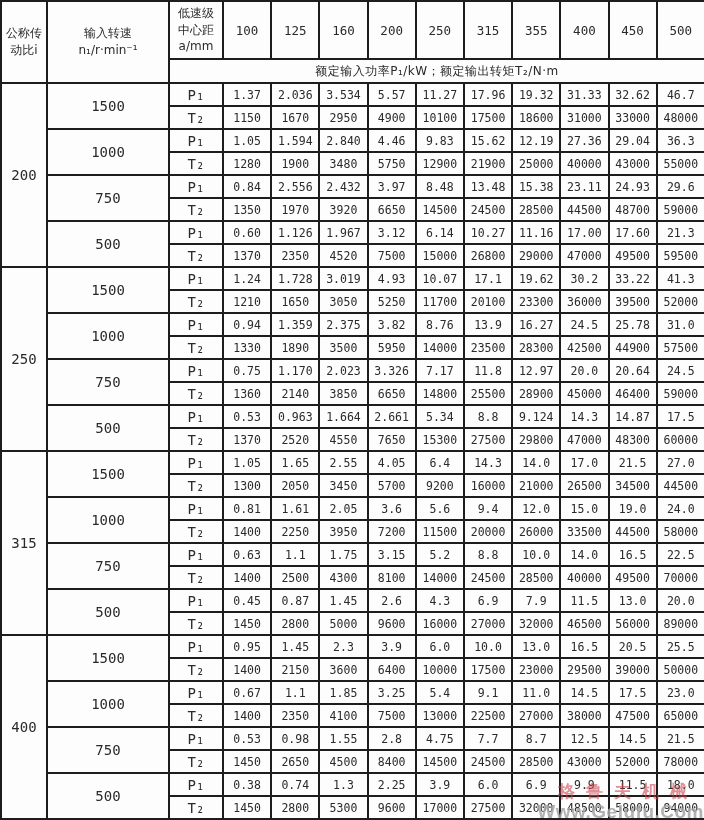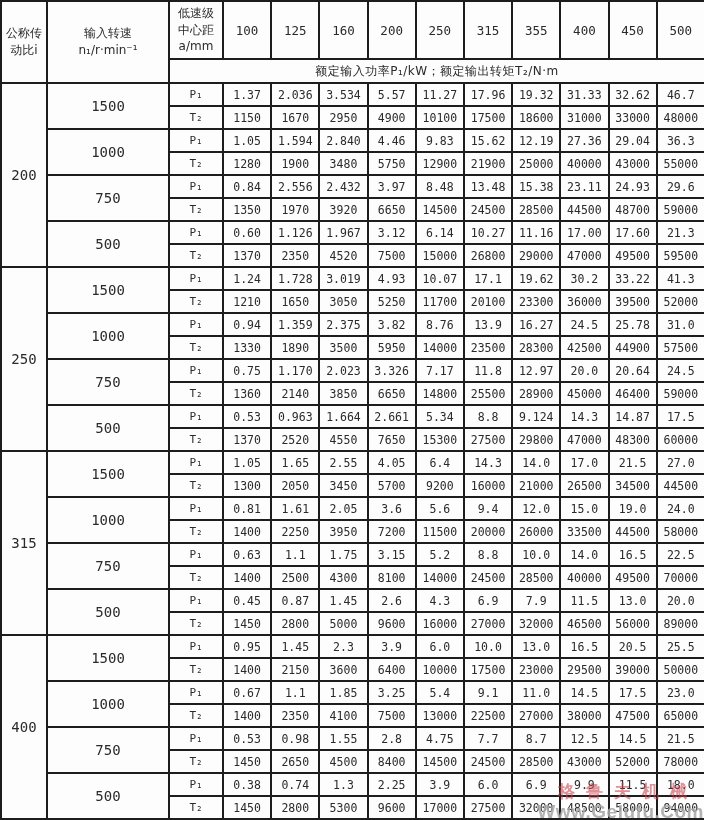--- a/index.html
+++ b/index.html
@@ -36,21 +36,21 @@
     line-height: 1.4;
     font-family: "DejaVu Sans", "Liberation Sans", sans-serif;
   }
   th.dist-col { font-size: 12.5px; }
   th.subhead {
     font-size: 12px;
     font-family: "DejaVu Sans", "Liberation Sans", sans-serif;
     letter-spacing: 0.5px;
   }
   td.ratio-cell, td.speed-cell { font-size: 14px; margin-top: 24px; }
-  td.lab-cell { font-size: 11px; }
+  td.lab-cell { font-size: 14px; }
   td.val-cell { font-size: 11.5px; letter-spacing: 0; }
 
   .wm {
     position: absolute;
     pointer-events: none;
     font-family: Liberation Sans, sans-serif;
     white-space: nowrap;
   }
   .wm-cn {
     right: 6px;

